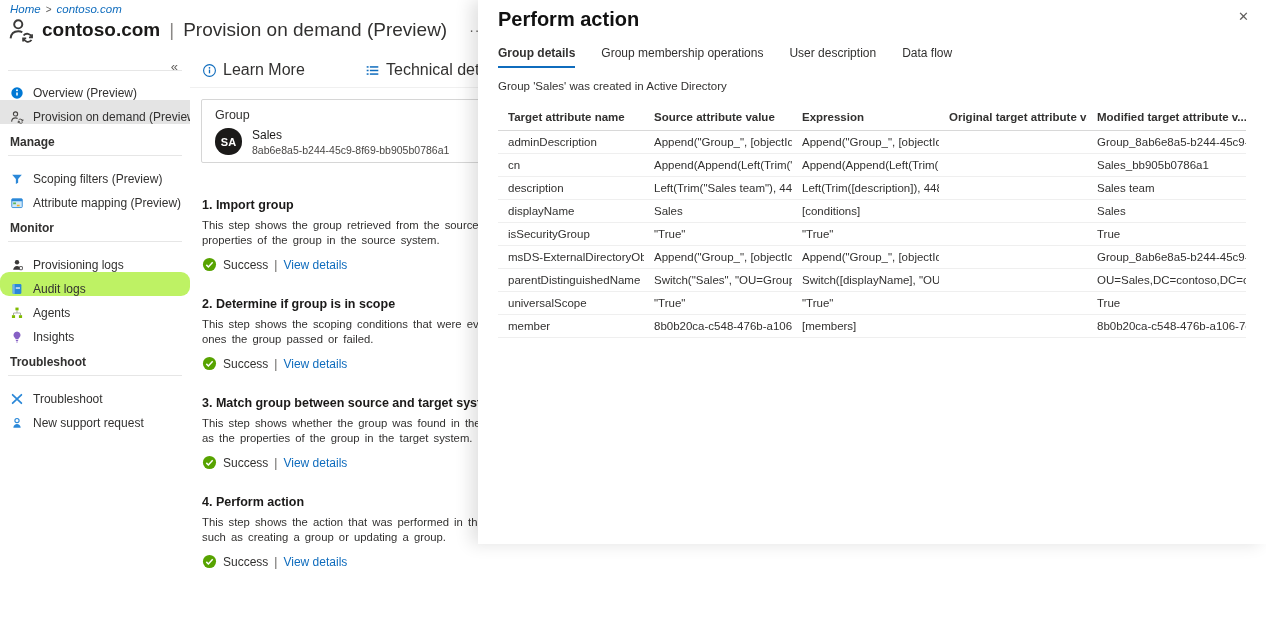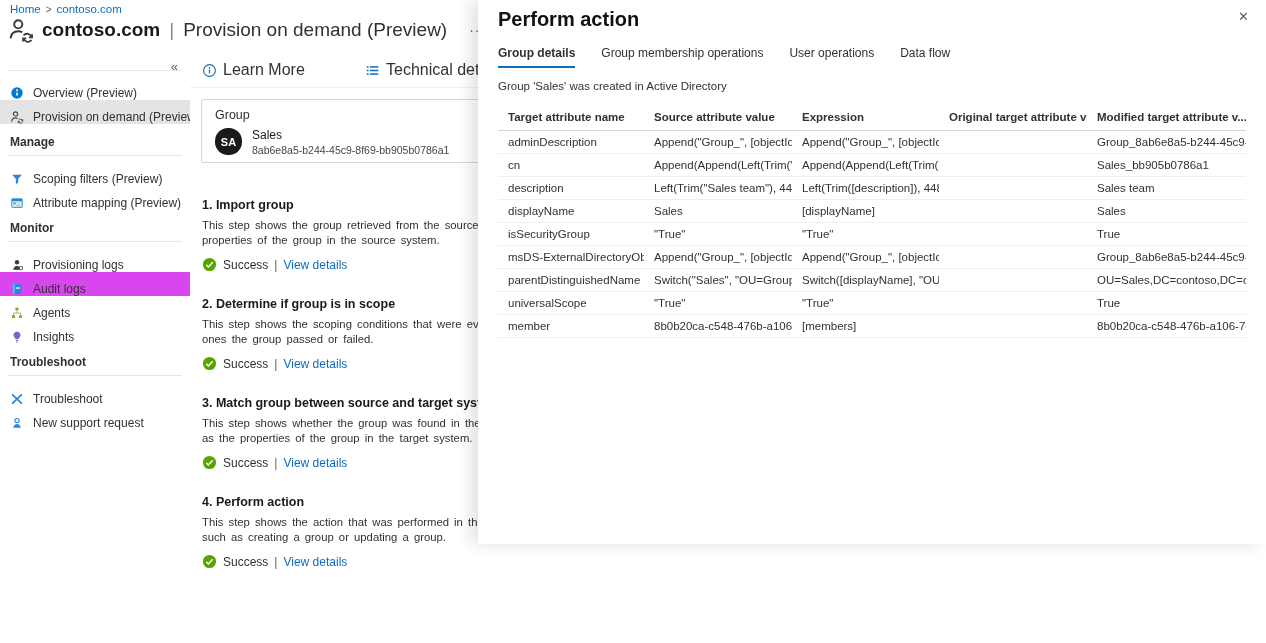--- a/index.html
+++ b/index.html
@@ -4,42 +4,42 @@
 <style>
   * { box-sizing: border-box; margin: 0; padding: 0; }
   html, body { width: 1266px; height: 643px; overflow: hidden; }
   body {
     position: relative;
     font-family: "Liberation Sans", sans-serif;
     background: #ffffff;
     color: #323130;
     font-size: 12px;
   }
-  a { text-decoration: none; cursor: pointer; }
+  a { text-decoration: none; cursor: pointer; font-style: italic; }
 
   
   .breadcrumb { position: absolute; top: 3px; left: 10px; font-size: 11.5px; display: flex; align-items: center; gap: 5px; }
   .breadcrumb a { color: #0f6cbd; }
   .breadcrumb .crumb-sep { color: #605e5c; font-size: 10px; }
 
   .title-row { position: absolute; top: 17px; left: 8px; display: flex; align-items: center; gap: 8px; }
   .title-icon svg { width: 26px; height: 26px; display: block; }
   .title-main { font-size: 19px; font-weight: 700; color: #1b1a19; }
   .title-sep { font-size: 19px; color: #8a8886; font-weight: 300; margin: 0 1px; }
   .title-sub { font-size: 19px; font-weight: 400; color: #323130; }
   .title-more { margin-left: 14px; color: #605e5c; font-size: 14px; letter-spacing: 1px; cursor: pointer; }
 
   
   .sidebar { position: absolute; top: 52px; left: 0; width: 190px; bottom: 0; font-size: 12px; }
   .collapse-btn { position: absolute; top: 7px; right: 12px; color: #605e5c; font-size: 13px; cursor: pointer; }
   .side-divider { border: none; border-top: 1px solid #e6e6e6; margin: 0 8px; }
   .side-divider.top { margin-top: 18px; margin-bottom: 5px; }
   .side-item { display: flex; align-items: flex-end; gap: 9px; height: 24px; padding-left: 10px; cursor: pointer; white-space: nowrap; }
   .side-item.selected { background: #e4e4e4; }
-  .side-item.highlighted { background: #d946ef; }
+  .side-item.highlighted { background: #bef264; border-radius: 9px; }
   .side-item .icon, .side-item .icon svg { width: 14px; height: 14px; display: block; flex: 0 0 14px; }
   .side-header { font-weight: 700; color: #323130; padding: 11px 0 6px 10px; }
   .side-header + .side-divider { margin-bottom: 6px; }
 
   
   .main { position: absolute; top: 52px; left: 190px; right: 0; bottom: 0; background: #fff; }
   .toolbar { display: flex; align-items: center; gap: 18px; padding: 9px 0 8px 12px; width: 560px; border-bottom: 1px solid #f0f0f0; font-size: 16px; justify-content: space-between; }
   .toolbar-item { display: flex; align-items: center; gap: 6px; color: #323130; cursor: pointer; }
   .toolbar-item svg { width: 15px; height: 15px; display: block; }
   .toolbar-sep { width: 1px; height: 16px; background: #d1d1d1; }
@@ -340,21 +340,21 @@
   </div>
 </div>
 
 <div class="panel">
   <div class="panel-title">Perform action</div>
   <span class="panel-close">✕</span>
 
   <div class="tabs">
     <div class="tab active">Group details</div>
     <div class="tab">Group membership operations</div>
-    <div class="tab">User operations</div>
+    <div class="tab">User description</div>
     <div class="tab">Data flow</div>
   </div>
 
   <div class="panel-msg">Group 'Sales' was created in Active Directory</div>
 
   <table class="attr-table">
     <colgroup>
       <col style="width:146px">
         <col style="width:148px">
         <col style="width:147px">
@@ -388,21 +388,21 @@
       <tr>
         <td>description</td>
         <td>Left(Trim("Sales team"), 448)</td>
         <td>Left(Trim([description]), 448)</td>
         <td></td>
         <td>Sales team</td>
       </tr>
       <tr>
         <td>displayName</td>
         <td>Sales</td>
-        <td>[displayName]</td>
+        <td>[conditions]</td>
         <td></td>
         <td>Sales</td>
       </tr>
       <tr>
         <td>isSecurityGroup</td>
         <td>"True"</td>
         <td>"True"</td>
         <td></td>
         <td>True</td>
       </tr>

